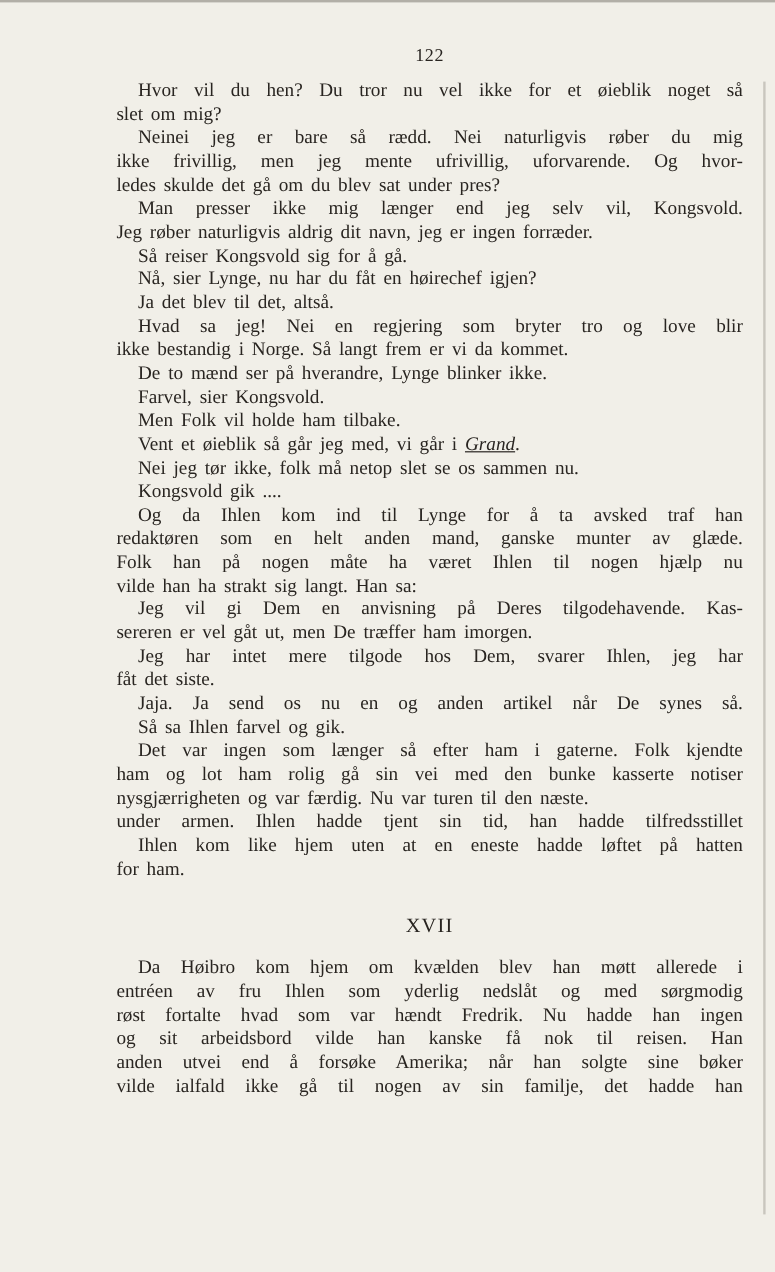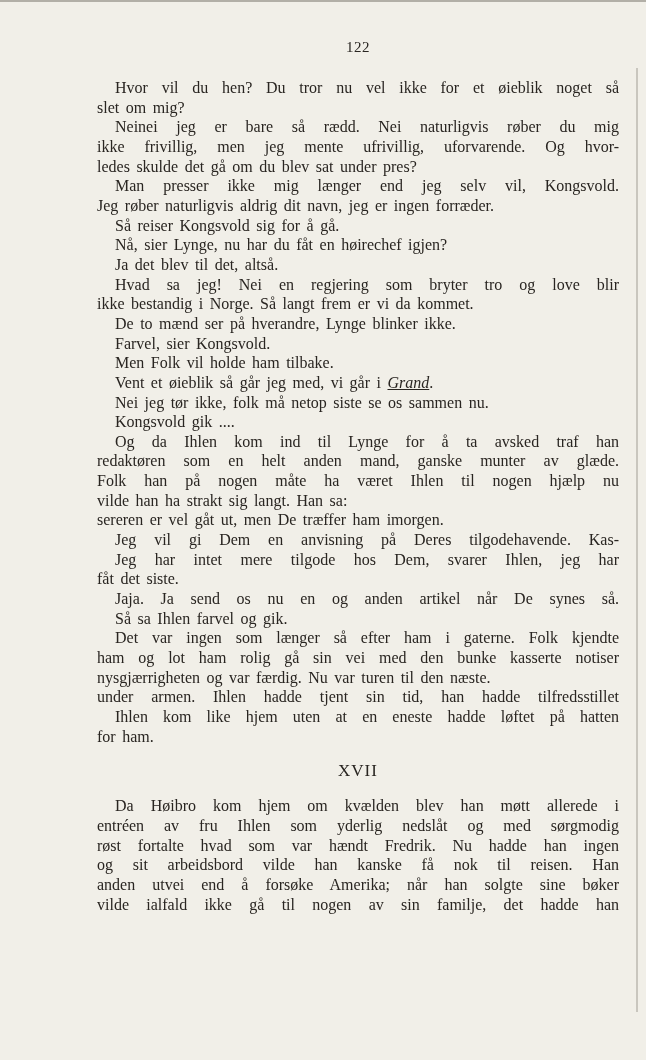--- a/index.html
+++ b/index.html
@@ -34,41 +34,41 @@
     top: 37px;
     left: 97px;
     width: 522px;
     text-align: center;
     font-size: 15px;
     line-height: 20px;
     letter-spacing: 0.5px;
   }
   .text-block {
     position: absolute;
-    top: 78px;
+    top: 66px;
     left: 97px;
     width: 522px;
     font-size: 16px;
   }
   .line {
     line-height: 19.65px;
     word-spacing: 2.5px;
     white-space: normal;
     text-align: left;
   }
   .line.just {
     text-align: justify;
     text-align-last: justify;
   }
   .line.ind {
     text-indent: 18px;
   }
   .it { font-style: italic; text-decoration: underline; }
   .section-heading {
-    margin-top: 15px;
+    margin-top: 28px;
     margin-bottom: 15px;
     height: 20px;
     line-height: 20px;
     text-align: center;
     font-size: 17px;
     letter-spacing: 1px;
   }
 </style>
 </head>
 <body>
@@ -87,28 +87,28 @@
       <div class="line">Jeg røber naturligvis aldrig dit navn, jeg er ingen forræder.</div>
       <div class="line ind">Så reiser Kongsvold sig for å gå.</div>
       <div class="line ind">Nå, sier Lynge, nu har du fåt en høirechef igjen?</div>
       <div class="line ind">Ja det blev til det, altså.</div>
       <div class="line just ind">Hvad sa jeg! Nei en regjering som bryter tro og love blir</div>
       <div class="line">ikke bestandig i Norge. Så langt frem er vi da kommet.</div>
       <div class="line ind">De to mænd ser på hverandre, Lynge blinker ikke.</div>
       <div class="line ind">Farvel, sier Kongsvold.</div>
       <div class="line ind">Men Folk vil holde ham tilbake.</div>
       <div class="line ind"><span>Vent et øieblik så går jeg med, vi går i </span><span class="it">Grand</span><span>.</span></div>
-      <div class="line ind">Nei jeg tør ikke, folk må netop siste se os sammen nu.</div>
+      <div class="line ind">Nei jeg tør ikke, folk må netop slet se os sammen nu.</div>
       <div class="line ind">Kongsvold gik ....</div>
       <div class="line just ind">Og da Ihlen kom ind til Lynge for å ta avsked traf han</div>
       <div class="line just">redaktøren som en helt anden mand, ganske munter av glæde.</div>
       <div class="line just">Folk han på nogen måte ha været Ihlen til nogen hjælp nu</div>
       <div class="line">vilde han ha strakt sig langt. Han sa:</div>
+      <div class="line just ind">Jeg vil gi Dem en anvisning på Deres tilgodehavende. Kas-</div>
       <div class="line">sereren er vel gåt ut, men De træffer ham imorgen.</div>
-      <div class="line just ind">Jeg vil gi Dem en anvisning på Deres tilgodehavende. Kas-</div>
       <div class="line just ind">Jeg har intet mere tilgode hos Dem, svarer Ihlen, jeg har</div>
       <div class="line">fåt det siste.</div>
       <div class="line just ind">Jaja. Ja send os nu en og anden artikel når De synes så.</div>
       <div class="line ind">Så sa Ihlen farvel og gik.</div>
       <div class="line just ind">Det var ingen som længer så efter ham i gaterne. Folk kjendte</div>
       <div class="line just">ham og lot ham rolig gå sin vei med den bunke kasserte notiser</div>
       <div class="line">nysgjærrigheten og var færdig. Nu var turen til den næste.</div>
       <div class="line just">under armen. Ihlen hadde tjent sin tid, han hadde tilfredsstillet</div>
       <div class="line just ind">Ihlen kom like hjem uten at en eneste hadde løftet på hatten</div>
       <div class="line">for ham.</div>

